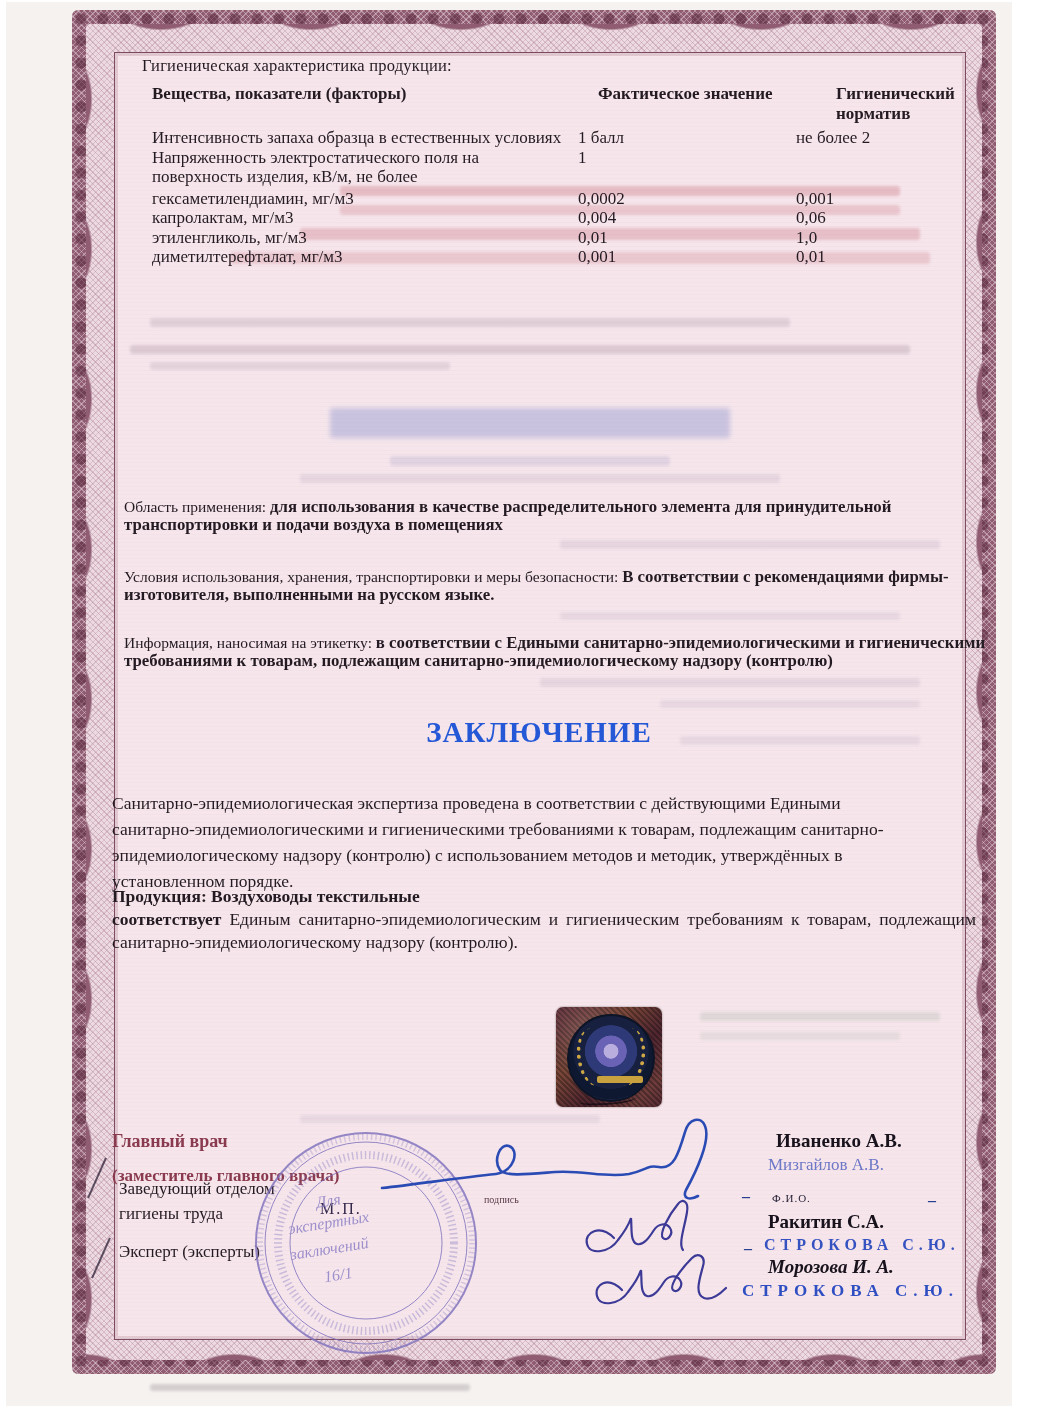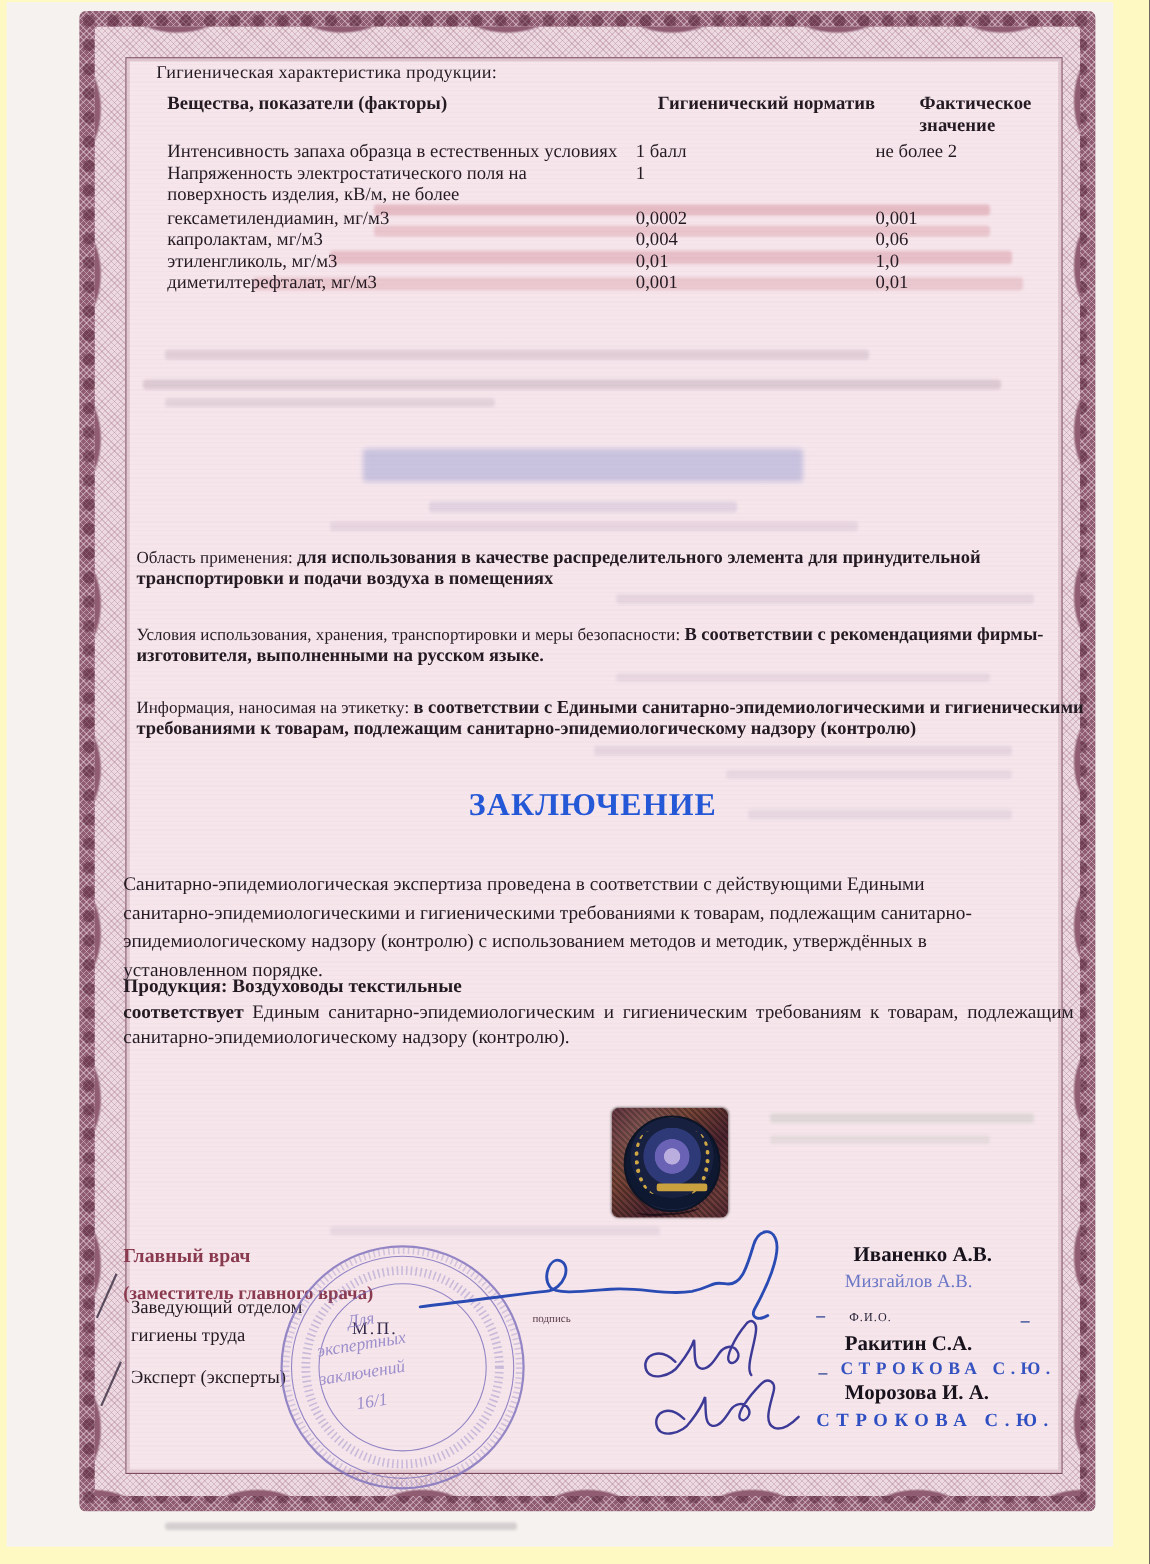--- a/index.html
+++ b/index.html
@@ -1,16 +1,16 @@
 <!DOCTYPE html>
 <html><head>
 <meta charset="utf-8">
 <style>
   html,body{margin:0;padding:0;background:#000;}
-  .scan{position:relative;width:1045px;height:1422px;background:#fef9c3;overflow:hidden;
+  .scan{position:relative;width:1045px;height:1422px;background:#ffffff;overflow:hidden;
         font-family:"Liberation Serif","DejaVu Serif",serif;color:#241a22;}
   .paper{position:absolute;left:6px;top:2px;width:1006px;height:1404px;background:#f6f2f0;}
   
   .band-outer{position:absolute;left:72px;top:10px;width:924px;height:1364px;border-radius:6px;
     background-color:#8f5c71;
     background-image:
       radial-gradient(circle 7px at 9px 9px, rgba(88,38,58,.55) 0 5px, transparent 6px),
       repeating-linear-gradient(45deg, rgba(243,225,232,.40) 0 1px, transparent 1px 4px),
       repeating-linear-gradient(-45deg, rgba(243,225,232,.40) 0 1px, transparent 1px 4px);
     background-size:22px 22px,auto,auto;}
@@ -78,21 +78,21 @@
   .r-dept2{left:119px;top:1204px;font-size:17px;}
   .r-expert{left:119px;top:1242px;font-size:17px;}
   .mp{left:320px;top:1200px;font-size:16px;letter-spacing:2px;color:#33284a;}
   .podpis{left:484px;top:1194px;font-size:10px;color:#5a3a48;}
   .fio{left:772px;top:1192px;font-size:11px;letter-spacing:1px;color:#2a2438;}
   .nm{font-weight:700;font-size:19px;color:#18121c;}
   .n-chief{left:776px;top:1130px;}
   .n-chief-st{left:768px;top:1155px;font-size:17px;color:#6c77c6;}
   .n-head{left:768px;top:1211px;}
   .n-strok1{left:764px;top:1236px;font-size:16px;font-weight:700;color:#3552c0;letter-spacing:5px;}
-  .n-expert{left:768px;top:1256px;}
+  .n-expert{left:768px;top:1256px;font-style:italic;}
   .n-strok2{left:742px;top:1281px;font-size:17px;font-weight:700;color:#2f4ec2;letter-spacing:6px;}
   .dash{color:#27408f;font-weight:700;}
   .d1{left:742px;top:1188px;}  .d2{left:928px;top:1192px;}  .d3{left:744px;top:1240px;}
   
   .stamp{left:250px;top:1130px;width:232px;height:226px;opacity:.82;}
   .stamp-txt{position:absolute;color:#8a7cc4;font-style:italic;font-size:16px;transform:rotate(-9deg);white-space:nowrap;}
   .st1{left:66px;top:62px;}  .st2{left:38px;top:84px;}  .st3{left:40px;top:110px;}  .st4{left:74px;top:136px;}
   .slash{position:absolute;width:2px;height:44px;background:rgba(45,32,55,.75);transform:rotate(24deg);}
   .sl1{left:96px;top:1156px;}  .sl2{left:100px;top:1236px;}
   
@@ -134,22 +134,22 @@
     <div class="ghost" style="left:700px;top:1012px;width:240px;height:9px;background:rgba(110,140,110,.16);"></div>
     <div class="ghost" style="left:700px;top:1032px;width:200px;height:8px;background:rgba(110,140,110,.11);"></div>
     <div class="ghost" style="left:300px;top:1115px;width:300px;height:8px;background:rgba(120,100,140,.11);"></div>
     <div class="ghost" style="left:150px;top:1384px;width:320px;height:7px;background:rgba(90,80,90,.22);"></div>
 
     <div class="abs hdr">Гигиеническая характеристика продукции:</div>
 
     <div class="abs table">
       <div class="trow head">
         <div>Вещества, показатели (факторы)</div>
+        <div>Фактическое значение</div>
         <div>Гигиенический норматив</div>
-        <div>Фактическое значение</div>
       </div>
       <div class="trow">
         <div class="sub">Интенсивность запаха образца в естественных условиях</div>
         <div>1 балл</div>
         <div>не более 2</div>
       </div>
       <div class="trow r2">
         <div class="sub">Напряженность электростатического поля на
 поверхность изделия, кВ/м, не более</div>
         <div>1</div>

